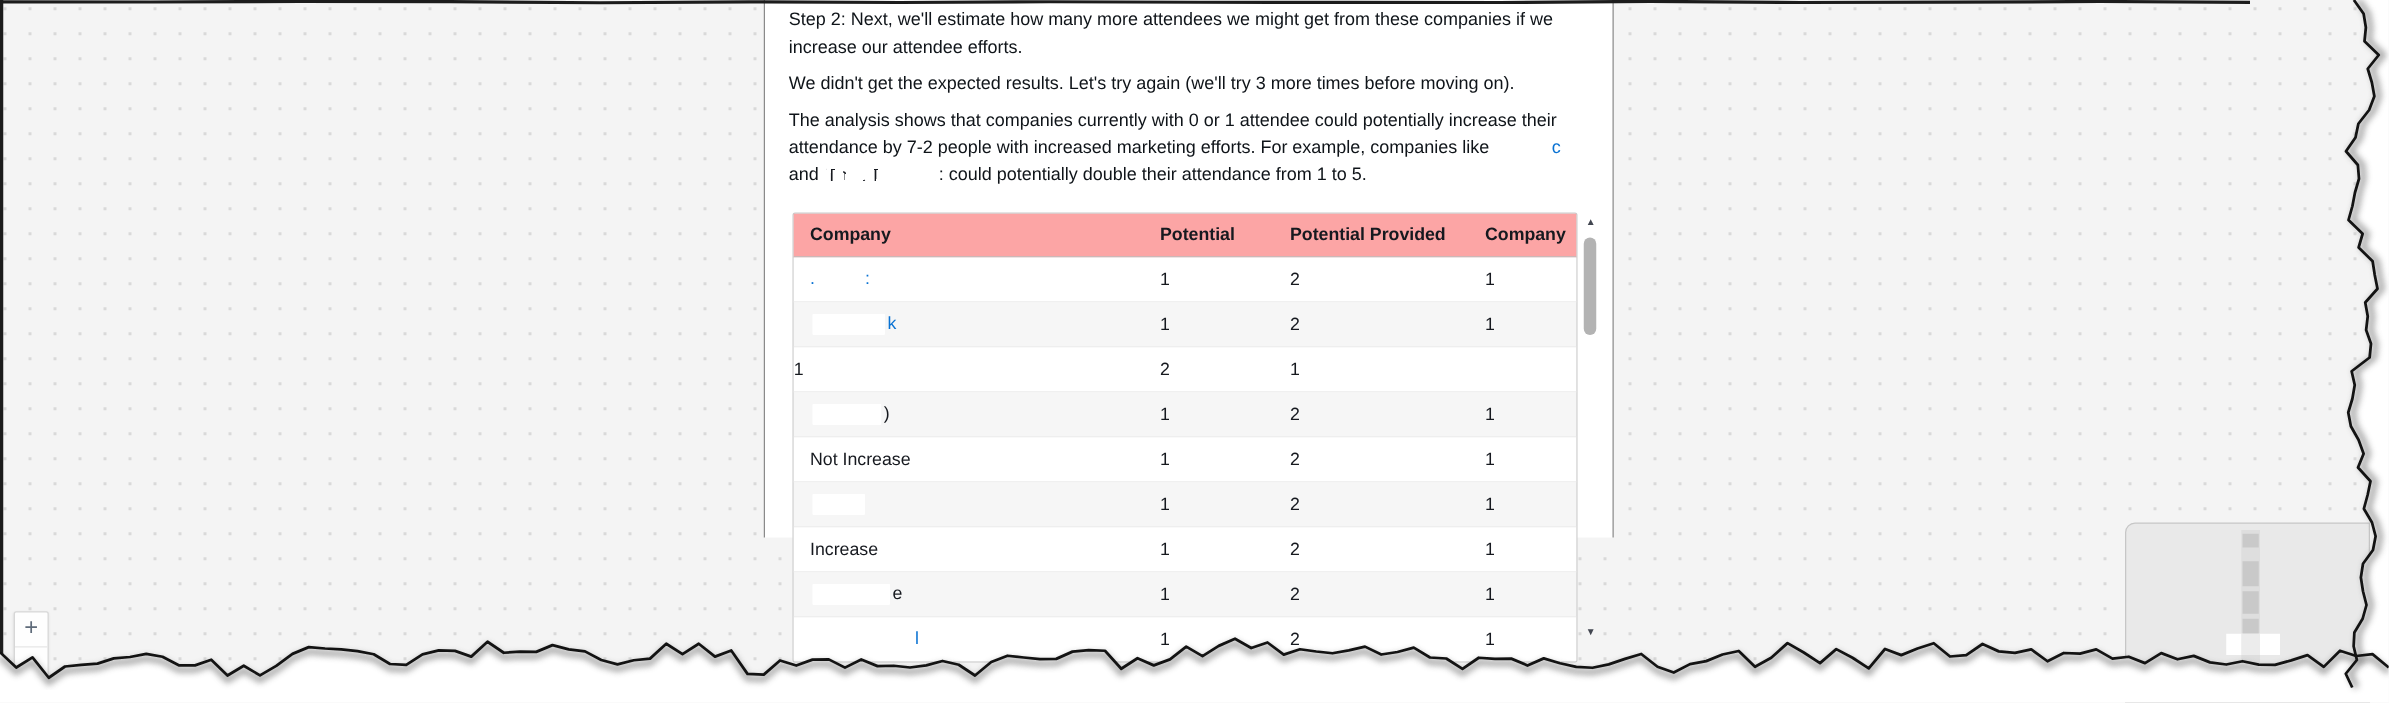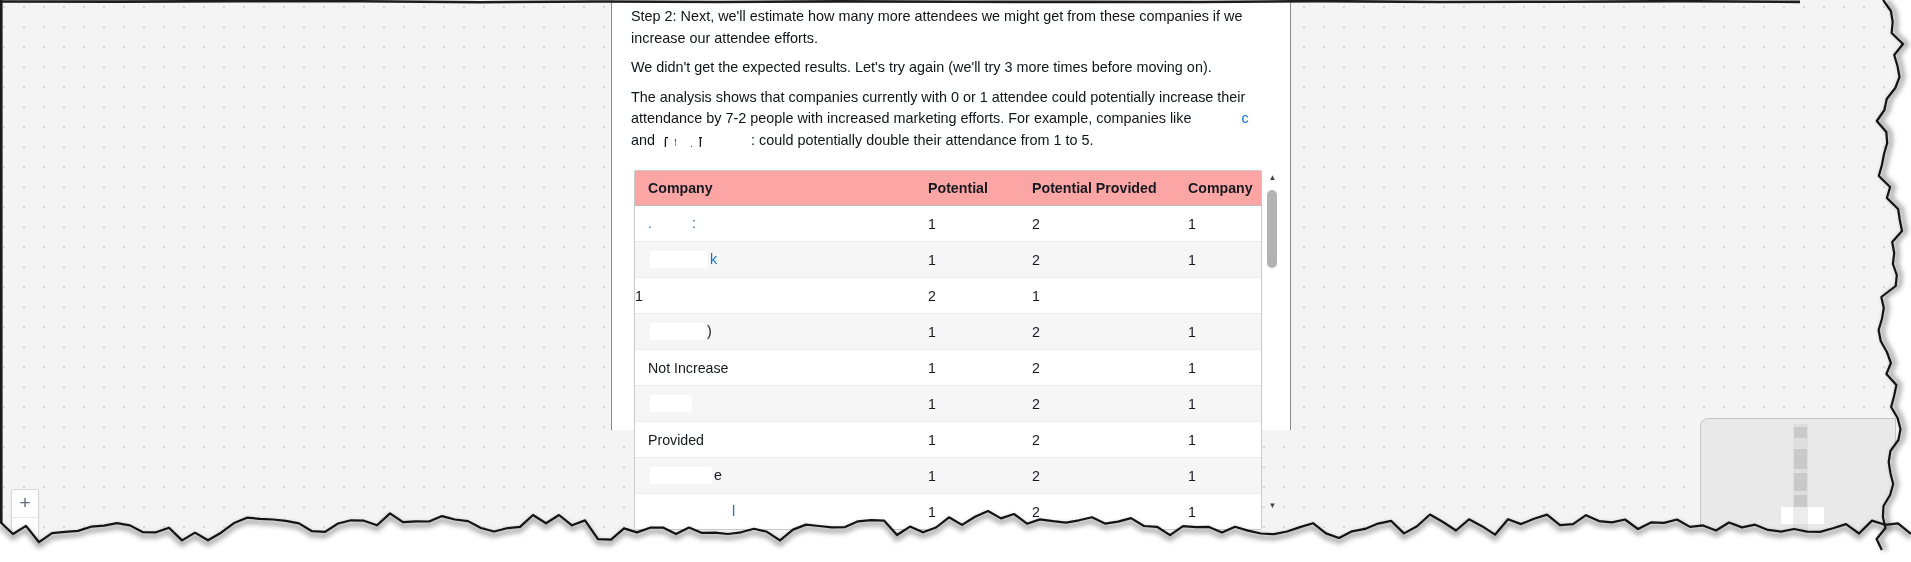--- a/index.html
+++ b/index.html
@@ -119,21 +119,21 @@
             <div class="td">2</div>
             <div class="td">1</div>
           </div>
           <div class="trow alt">
             <div class="td c1"><span class="redact-box" style="width: 42px;"></span></div>
             <div class="td">1</div>
             <div class="td">2</div>
             <div class="td">1</div>
           </div>
           <div class="trow">
-            <div class="td c1">Provided</div>
+            <div class="td c1">Increase</div>
             <div class="td">1</div>
             <div class="td">2</div>
             <div class="td">1</div>
           </div>
           <div class="trow alt">
             <div class="td c1"><span class="redact-box" style="width: 62px;"></span><span style="color: rgb(22, 25, 31);">e</span></div>
             <div class="td">1</div>
             <div class="td">2</div>
             <div class="td">1</div>
           </div>

